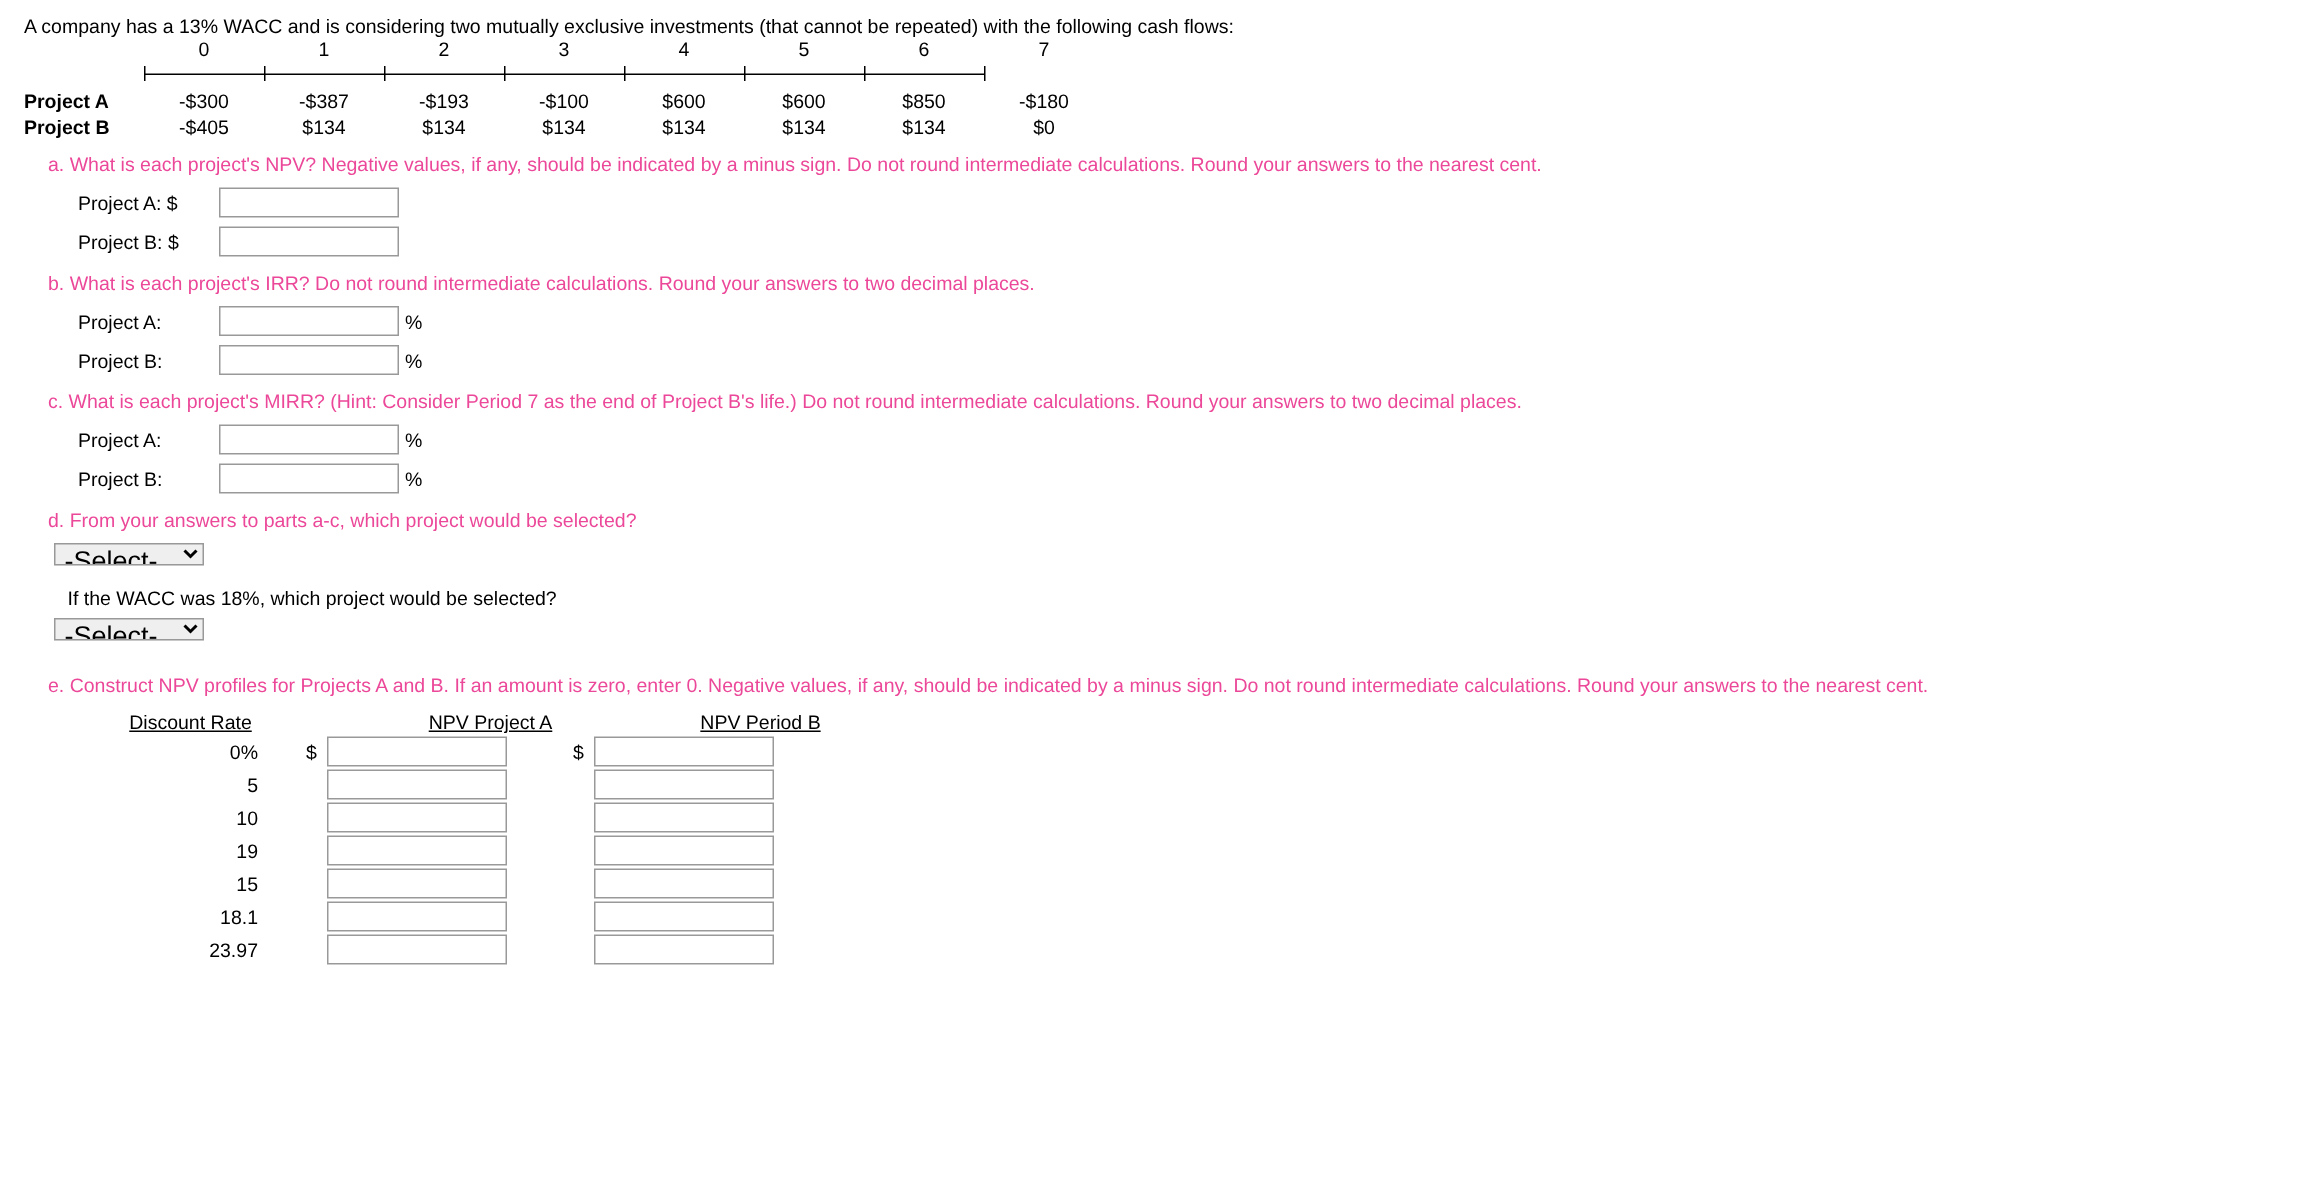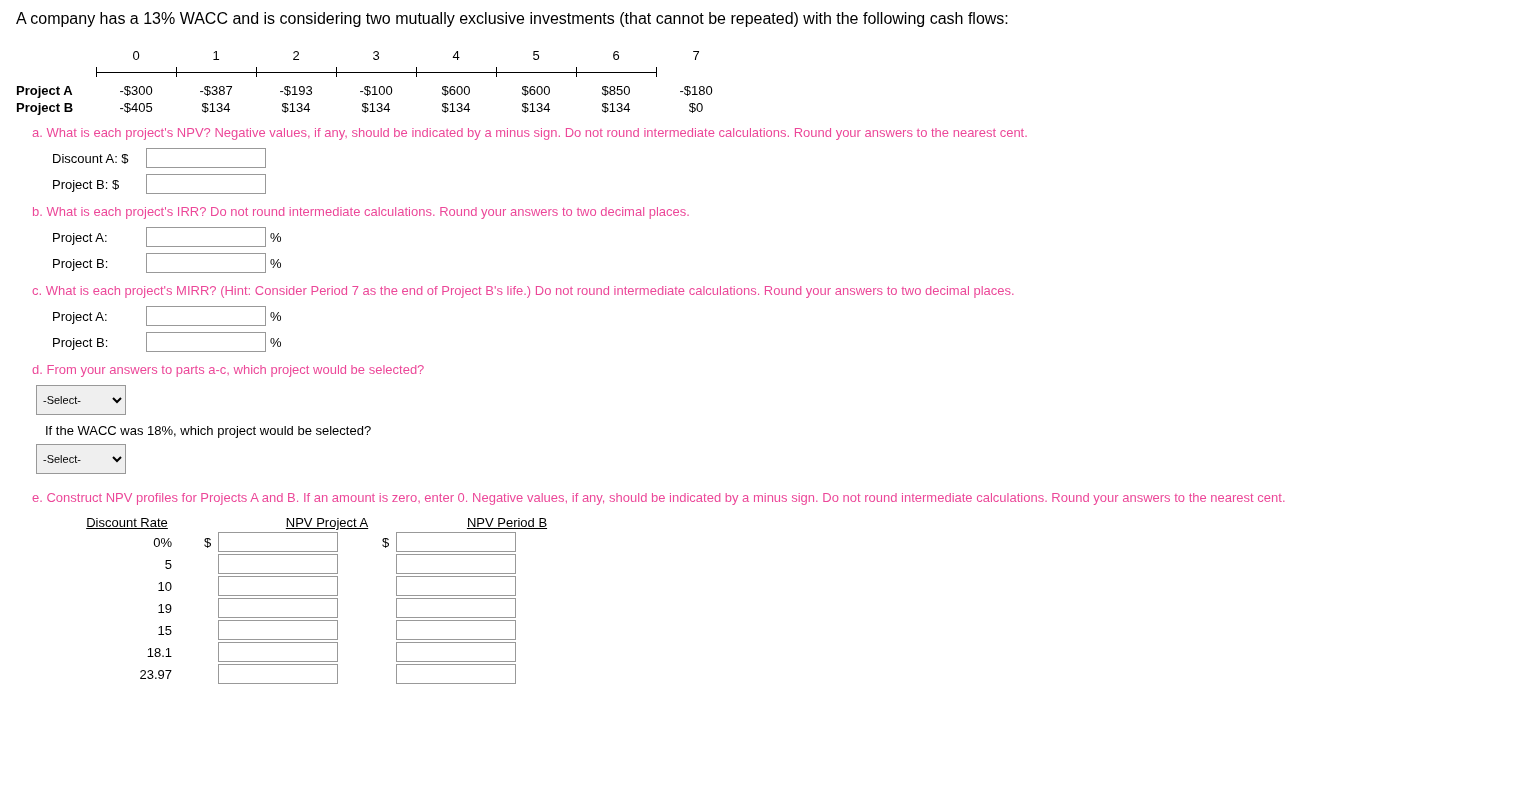--- a/index.html
+++ b/index.html
@@ -10,22 +10,22 @@
     body {
       font-family: Arial, sans-serif;
       font-size: 13px;
       color: #000;
       background: #fff;
       padding: 10px 16px;
       width: 1536px;
       min-height: 798px;
     }
     .intro-text {
-      font-size: 16px;
-      margin-bottom: 20px;
+      font-size: 13px;
+      margin-bottom: 0;
     }
     .timeline-container {
       margin-left: 0;
       margin-bottom: 8px;
     }
     .timeline-numbers {
       display: flex;
       margin-left: 80px;
       margin-bottom: 2px;
     }
@@ -77,22 +77,22 @@
       height: 20px;
       font-size: 13px;
       padding: 0 3px;
     }
     .percent-sign {
       margin-left: 4px;
       font-size: 13px;
     }
     .select-dropdown {
       border: 1px solid #999;
-      height: 30px;
-      font-size: 11px;
+      height: 15px;
+      font-size: 18px;
       padding: 0 2px;
       min-width: 90px;
     }
     .sub-question {
       margin: 8px 0 6px 13px;
       font-size: 13px;
     }
     .section-d {
       margin: 10px 0 6px 16px;
     }
@@ -219,21 +219,21 @@
       <span>$134</span>
       <span>$134</span>
       <span>$0</span>
     </div>
   </div>
 </div>
 
 <div class="section">
   <p class="section-question">a. What is each project's NPV? Negative values, if any, should be indicated by a minus sign. Do not round intermediate calculations. Round your answers to the nearest cent.</p>
   <div class="input-row">
-    <span class="input-label">Discount A: $</span>
+    <span class="input-label">Project A: $</span>
     <input type="text" class="text-input" style="">
   </div>
   <div class="input-row">
     <span class="input-label">Project B: $</span>
     <input type="text" class="text-input" style="">
   </div>
 </div>
 
 <div class="section">
   <p class="section-question">b. What is each project's IRR? Do not round intermediate calculations. Round your answers to two decimal places.</p>

